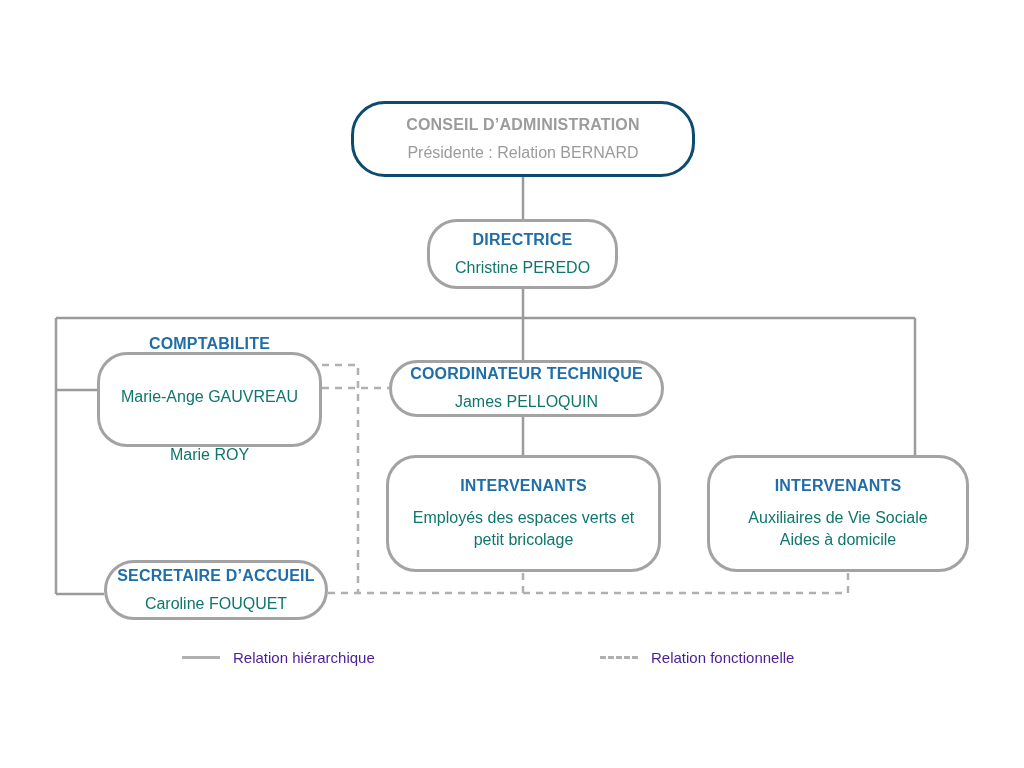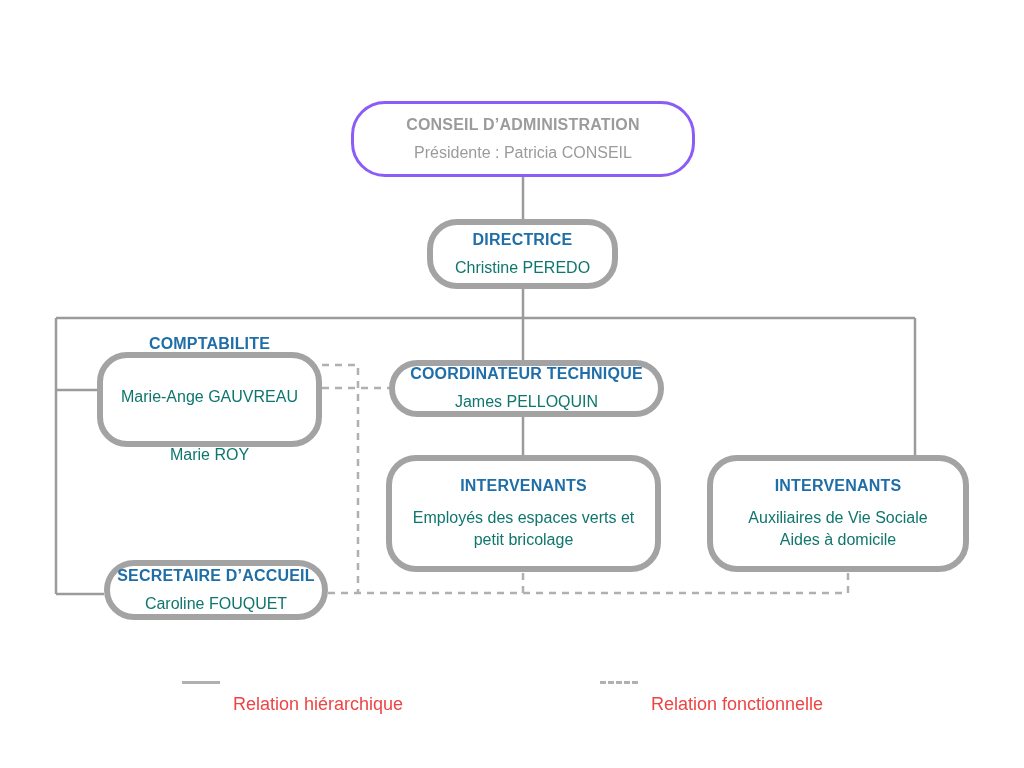--- a/index.html
+++ b/index.html
@@ -34,24 +34,24 @@
     display: flex;
     flex-direction: column;
     align-items: center;
     justify-content: center;
     background: #ffffff;
     border-radius: 30px;
     text-align: center;
     z-index: 5;
   }
   .node.blue {
-    border: 6px solid #a3a3a3;
+    border: 3px solid #a3a3a3;
   }
   .node.gray {
-    border: 3px solid #8b5cf6;
+    border: 3px solid #0c4a6e;
     border-radius: 34px;
   }
   .node-title {
     font-weight: bold;
     letter-spacing: 0.2px;
     line-height: 1.25;
   }
   .node-line {
     line-height: 1.35;
   }
@@ -65,25 +65,24 @@
   .gap-top-lg { margin-top: 11px; }
 
   
   .legend-item {
     position: absolute;
     display: flex;
     align-items: center;
     z-index: 5;
   }
   .legend-label {
-    font-size: 18px;
-    color: #ef4444;
+    font-size: 15px;
+    color: #4c1d95;
     margin-left: 13px;
     white-space: nowrap;
-    margin-top: 45px;
   }
   .legend-swatch {
     width: 38px;
     height: 0;
     border-top: 3px solid #b0b0b0;
   }
   .legend-swatch.dashed {
     border-top: 3px dashed #b0b0b0;
   }
 </style>
@@ -124,21 +123,21 @@
       <line x1="328" y1="593" x2="848" y2="593"></line>
 
       <line x1="523" y1="593" x2="523" y2="572"></line>
 
       <line x1="848" y1="593" x2="848" y2="572"></line>
     </g>
   </svg>
 
   <div class="node gray" style="left:351px; top:101px; width:344px; height:76px;">
     <div class="node-title fs-16">CONSEIL D’ADMINISTRATION</div>
-    <div class="node-line fs-16 gap-top">Présidente : Patricia CONSEIL</div>
+    <div class="node-line fs-16 gap-top">Présidente : Relation BERNARD</div>
   </div>
 
   <div class="node blue" style="left:427px; top:219px; width:191px; height:70px;">
     <div class="node-title fs-16">DIRECTRICE</div>
     <div class="node-line fs-16 gap-top">Christine PEREDO</div>
   </div>
 
   <div class="node blue" style="left:97px; top:352px; width:225px; height:95px;gap:25px;">
     <div class="node-title fs-16">COMPTABILITE</div>
     <div class="node-line fs-16 gap-top">Marie-Ange GAUVREAU</div>

